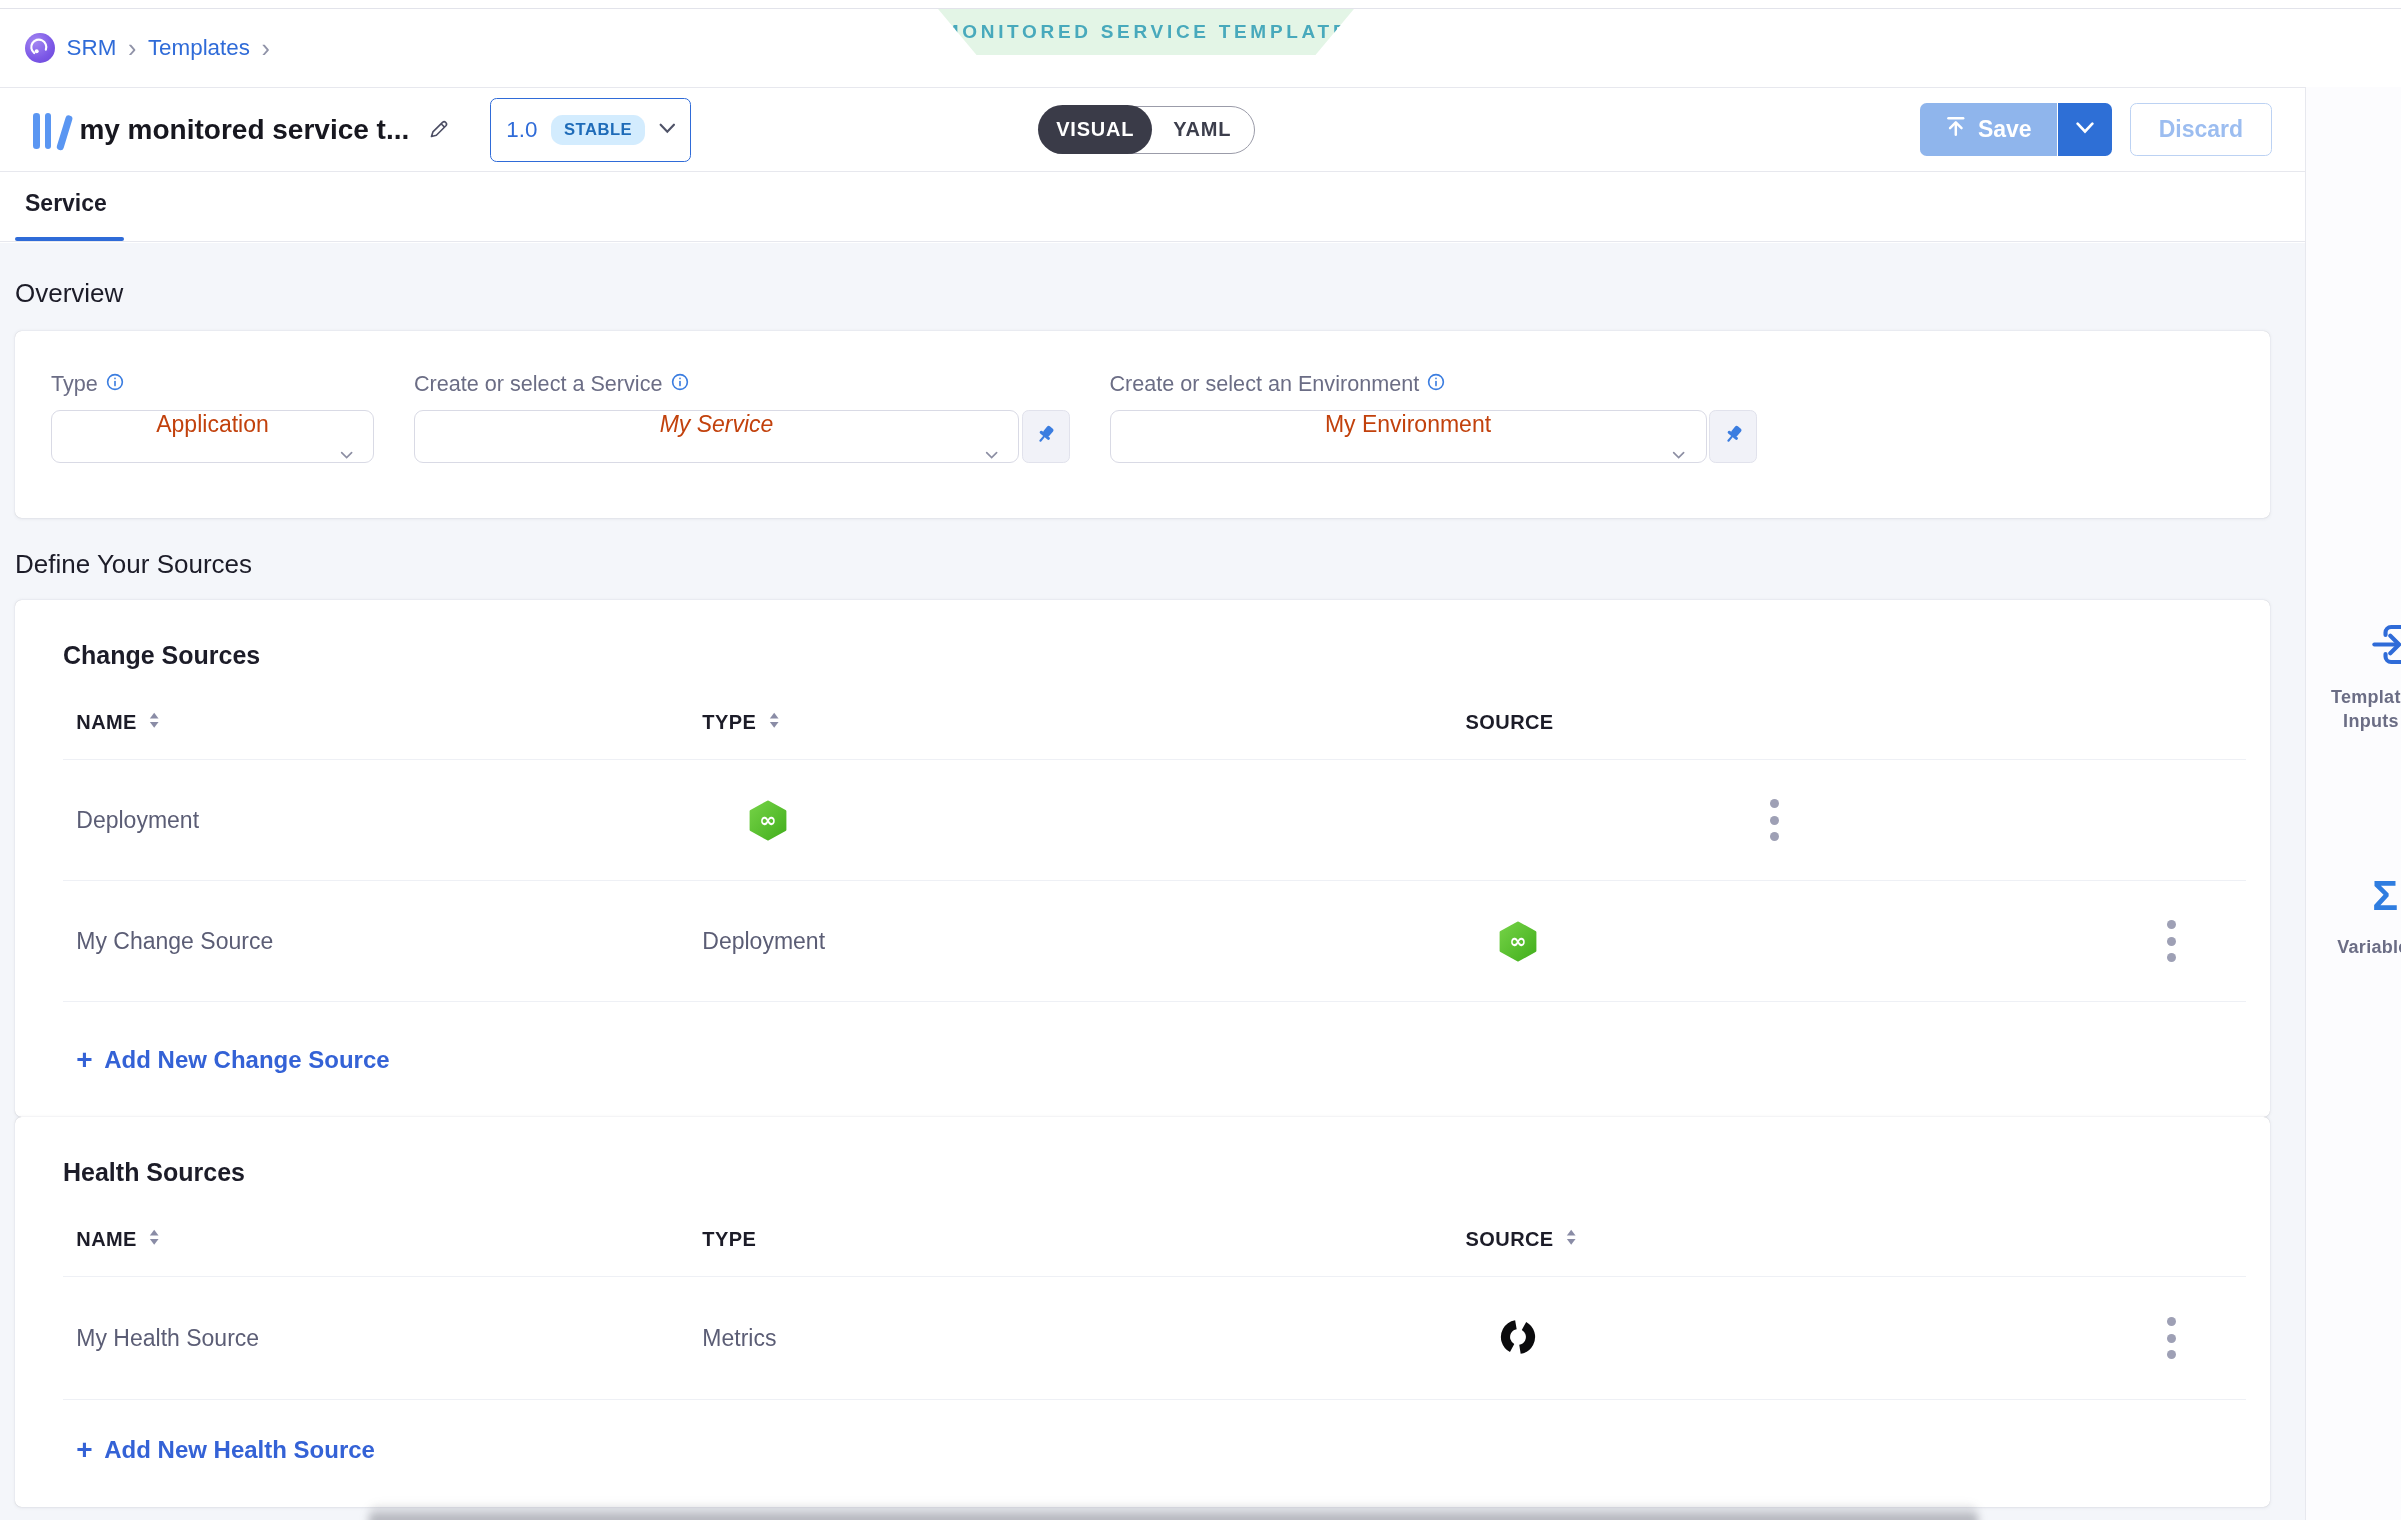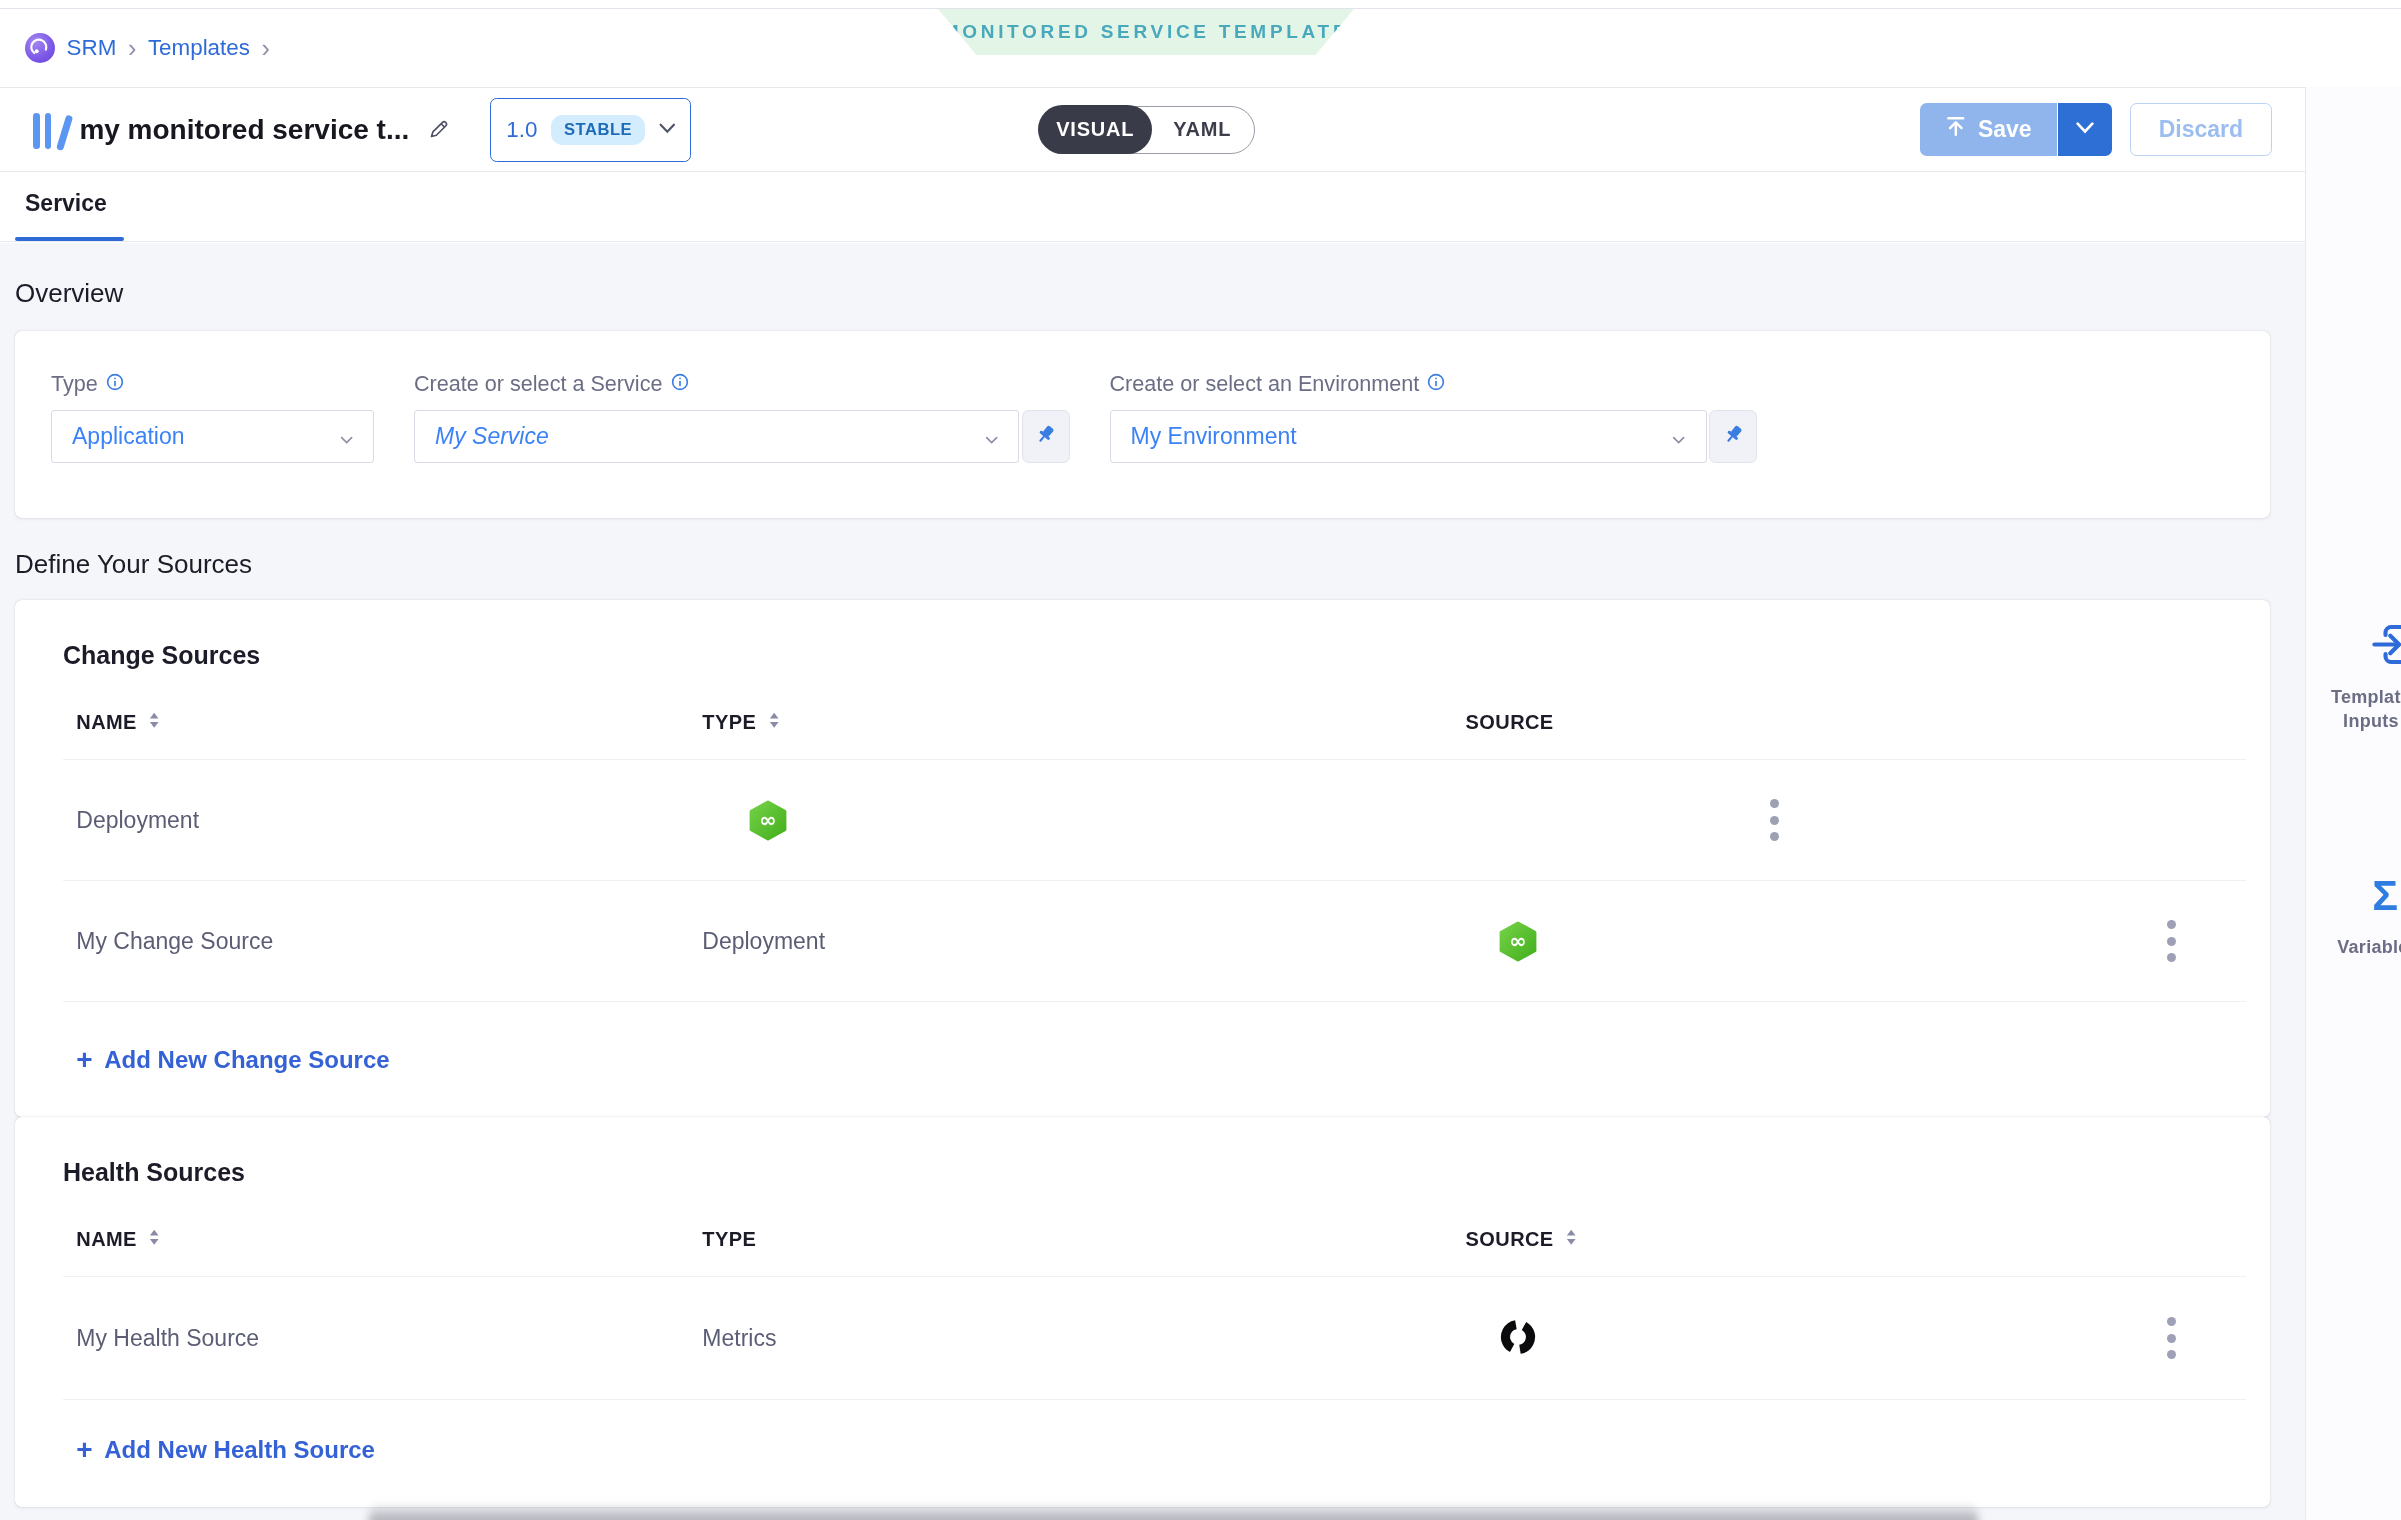--- a/index.html
+++ b/index.html
@@ -63,22 +63,22 @@
   
   .main { position:absolute; top:243px; left:0; width:2305px; height:1278px; background:#f4f6fa;
     padding:0 35px 0 15px; overflow:hidden; }
   .section-heading { font-size:26px; color:#1c1c28; margin:35px 0 21.6px 0; }
   .card { background:#fff; border-radius:6.6px; box-shadow:0 0 0.8px rgba(40,41,61,.25), 0 0.8px 3.3px rgba(96,97,112,.12); }
 
   
   .overview-card { padding:40px 46px 55px 36px; display:flex; gap:40px; }
   .field-group { display:flex; flex-direction:column; }
   .field-label { display:flex; align-items:center; gap:8.3px; color:#6b6d85; font-size:21.6px; margin-bottom:13.3px; }
-  .select-box { height:53px; border:0.8px solid #d9dae5; border-radius:3px; background:#fff;
-    display:flex; align-items:center; padding:0 20px; font-size:23px; color:#3b82f6; cursor:pointer; }
+  .select-box { height:53px; border:0.8px solid #d9dae5; border-radius:9px; background:#fff;
+    display:flex; align-items:center; padding:0 20px; font-size:23px; color:#c2410c; cursor:pointer;flex-direction:column; }
   .select-box .chev { margin-left:auto; }
   .w-type { width:323px; }
   .w-service { width:605px;font-style:italic; }
   .w-env { width:597px; }
   .field-with-pin { display:flex; gap:2.5px; }
   .pin-btn { width:48px; height:53px; background:#f1f2f8; border:0.8px solid #e1e2ec; border-radius:6.6px;
     display:flex; align-items:center; justify-content:center; cursor:pointer; }
 
   
   .src-card { padding:41px 24px 0 48px; }

